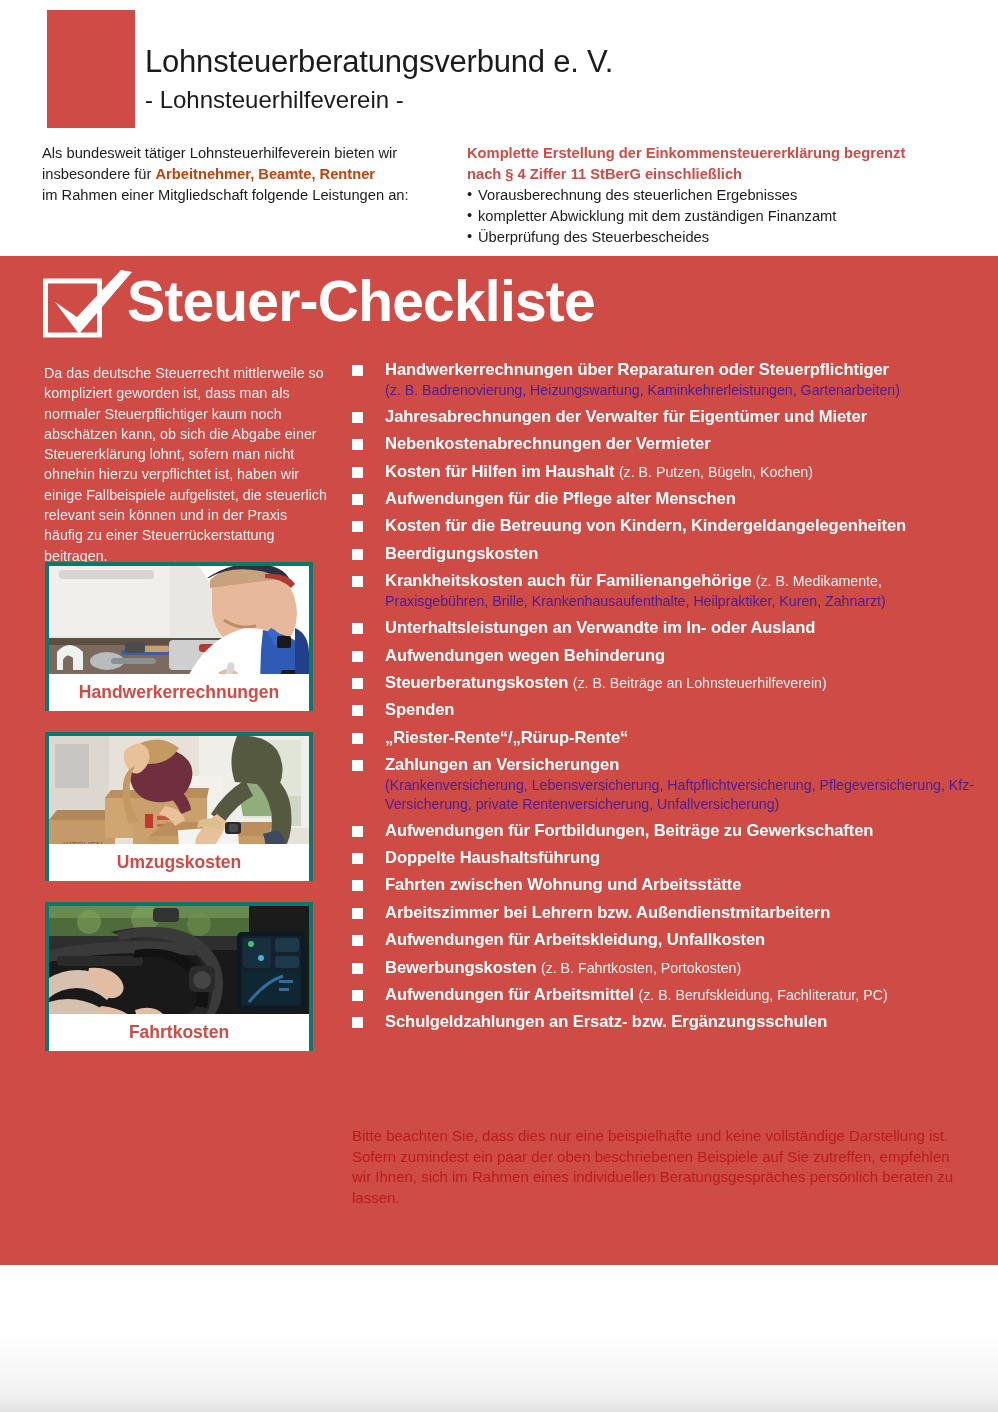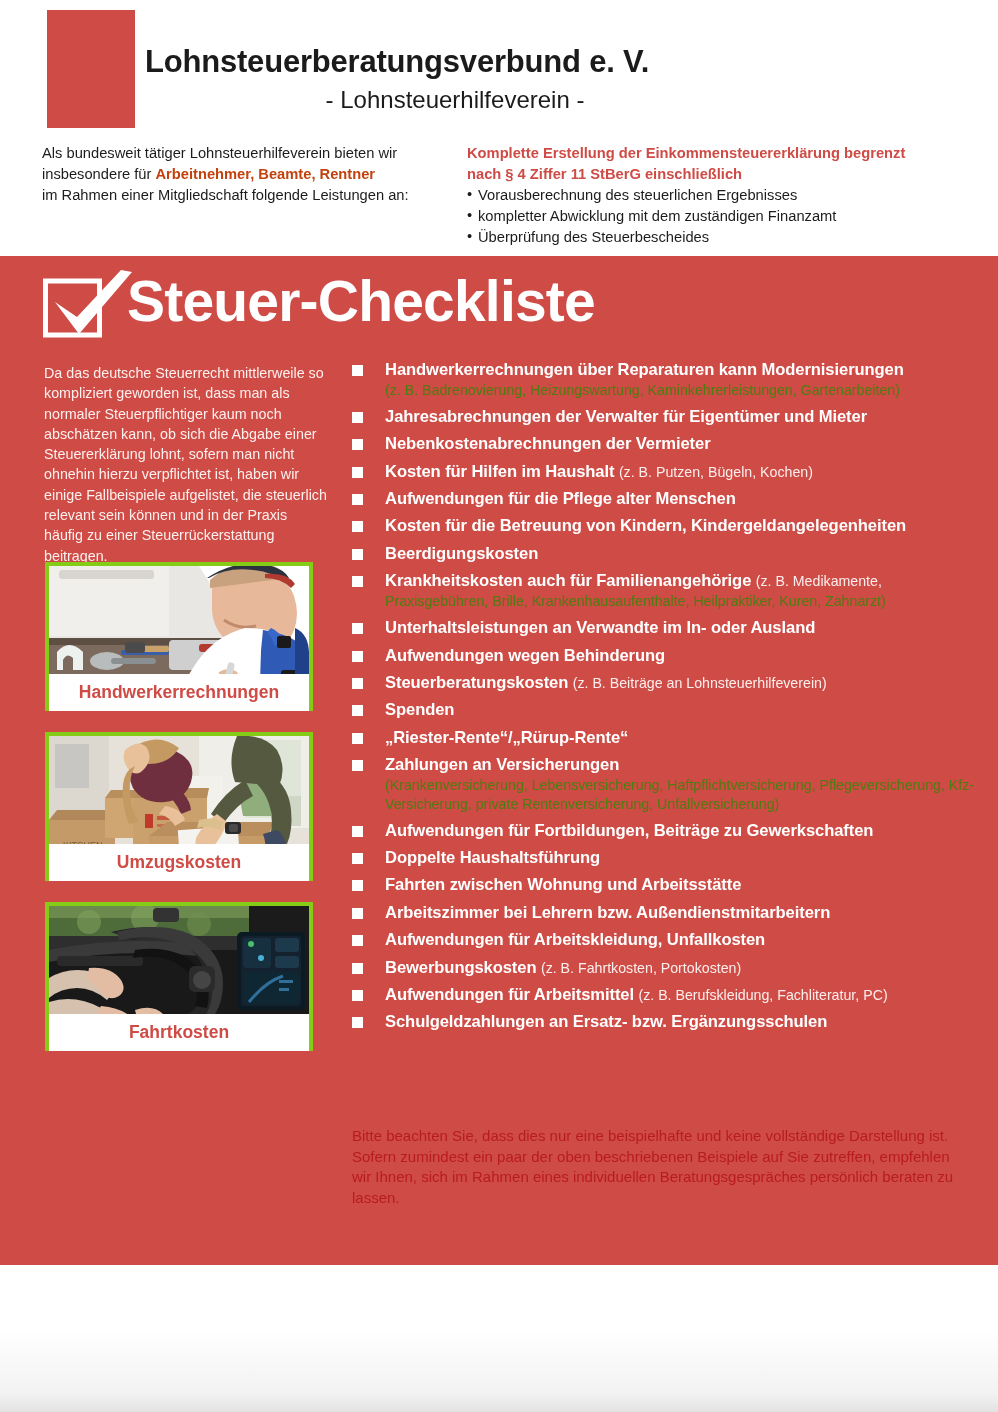--- a/index.html
+++ b/index.html
@@ -17,26 +17,26 @@
   }
 
   
   .header{position:absolute;left:0;top:0;width:998px;height:256px;background:#fff;}
   .logo-block{
     position:absolute;left:47px;top:10px;width:88px;height:118px;
     background:#cf4b45;
   }
   .org-title{
     position:absolute;left:145px;top:44px;width:700px;
-    font-size:31px;color:#1b1b1b;font-weight:700;letter-spacing:-0.2px;
+    font-size:31px;color:#1b1b1b;font-weight:400;letter-spacing:-0.2px;
     line-height:1.15;
   }
   .org-sub{
     position:absolute;left:145px;top:86px;width:620px;
-    font-size:24px;color:#1b1b1b;text-align:center;font-weight:400;
+    font-size:24px;color:#1b1b1b;text-align:left;font-weight:400;
   }
   .intro-left{
     position:absolute;left:42px;top:143px;width:420px;
     font-size:14.7px;line-height:1.43;color:#1c1c1c;
   }
   .intro-left .hl{color:#c2410c;font-weight:bold;}
   .intro-right{
     position:absolute;left:467px;top:143px;width:500px;
     font-size:14.7px;line-height:1.42;color:#1c1c1c;
   }
@@ -60,21 +60,21 @@
     letter-spacing:-0.8px;line-height:1;
   }
 
   
   .lead-text{
     position:absolute;left:44px;top:363px;width:283px;
     font-size:14.3px;line-height:1.42;color:#fdf0ef;
   }
 
   .cards{position:absolute;left:45px;top:562px;width:270px;}
-  .card{width:268px;background:#84cc16;margin-bottom:21px;
+  .card{width:268px;background:#0f766e;margin-bottom:21px;
         box-sizing:border-box;padding:4px 4px 0 4px;}
   .card-photo{width:260px;height:108px;position:relative;overflow:hidden;display:block;}
   .card-cap{
     height:37px;line-height:37px;text-align:center;
     font-size:17.5px;font-weight:bold;color:#cf4b45;
     background:#ffffff;
   }
 
   
   .ph{position:absolute;inset:0;}
@@ -86,21 +86,21 @@
     position:absolute;left:0;top:5px;width:11px;height:11px;background:#ffffff;
   }
   .li b{
     font-size:16.6px;font-weight:bold;color:#ffffff;letter-spacing:-0.1px;
     line-height:1.2;
   }
   .li .sub{
     font-size:14.2px;font-weight:normal;color:#fbeeed;letter-spacing:0;
   }
   .li .sub-block{
-    display:block;font-size:14.2px;font-weight:normal;color:#4d7c0f;
+    display:block;font-size:14.2px;font-weight:normal;color:#4c1d95;
     line-height:1.3;margin-top:1px;
   }
   .footnote{
     position:absolute;left:352px;top:1126px;width:610px;
     font-size:15px;line-height:1.38;color:#b91c1c;
   }
 </style>
 </head>
 <body>
 
@@ -257,21 +257,21 @@
       </svg>
     </div>
     <div class="card-cap">Fahrtkosten</div>
   </div>
 </div>
 
 <div class="list">
 
   <div class="li">
     <span class="bullet"></span>
-    <b>Handwerkerrechnungen über Reparaturen kann Modernisierungen</b>
+    <b>Handwerkerrechnungen über Reparaturen oder Steuerpflichtiger</b>
     <span class="sub-block">(z. B. Badrenovierung, Heizungswartung, Kaminkehrerleistungen, Gartenarbeiten)</span>
   </div>
 
   <div class="li">
     <span class="bullet"></span>
     <b>Jahresabrechnungen der Verwalter für Eigentümer und Mieter</b>
   </div>
 
   <div class="li">
     <span class="bullet"></span>

